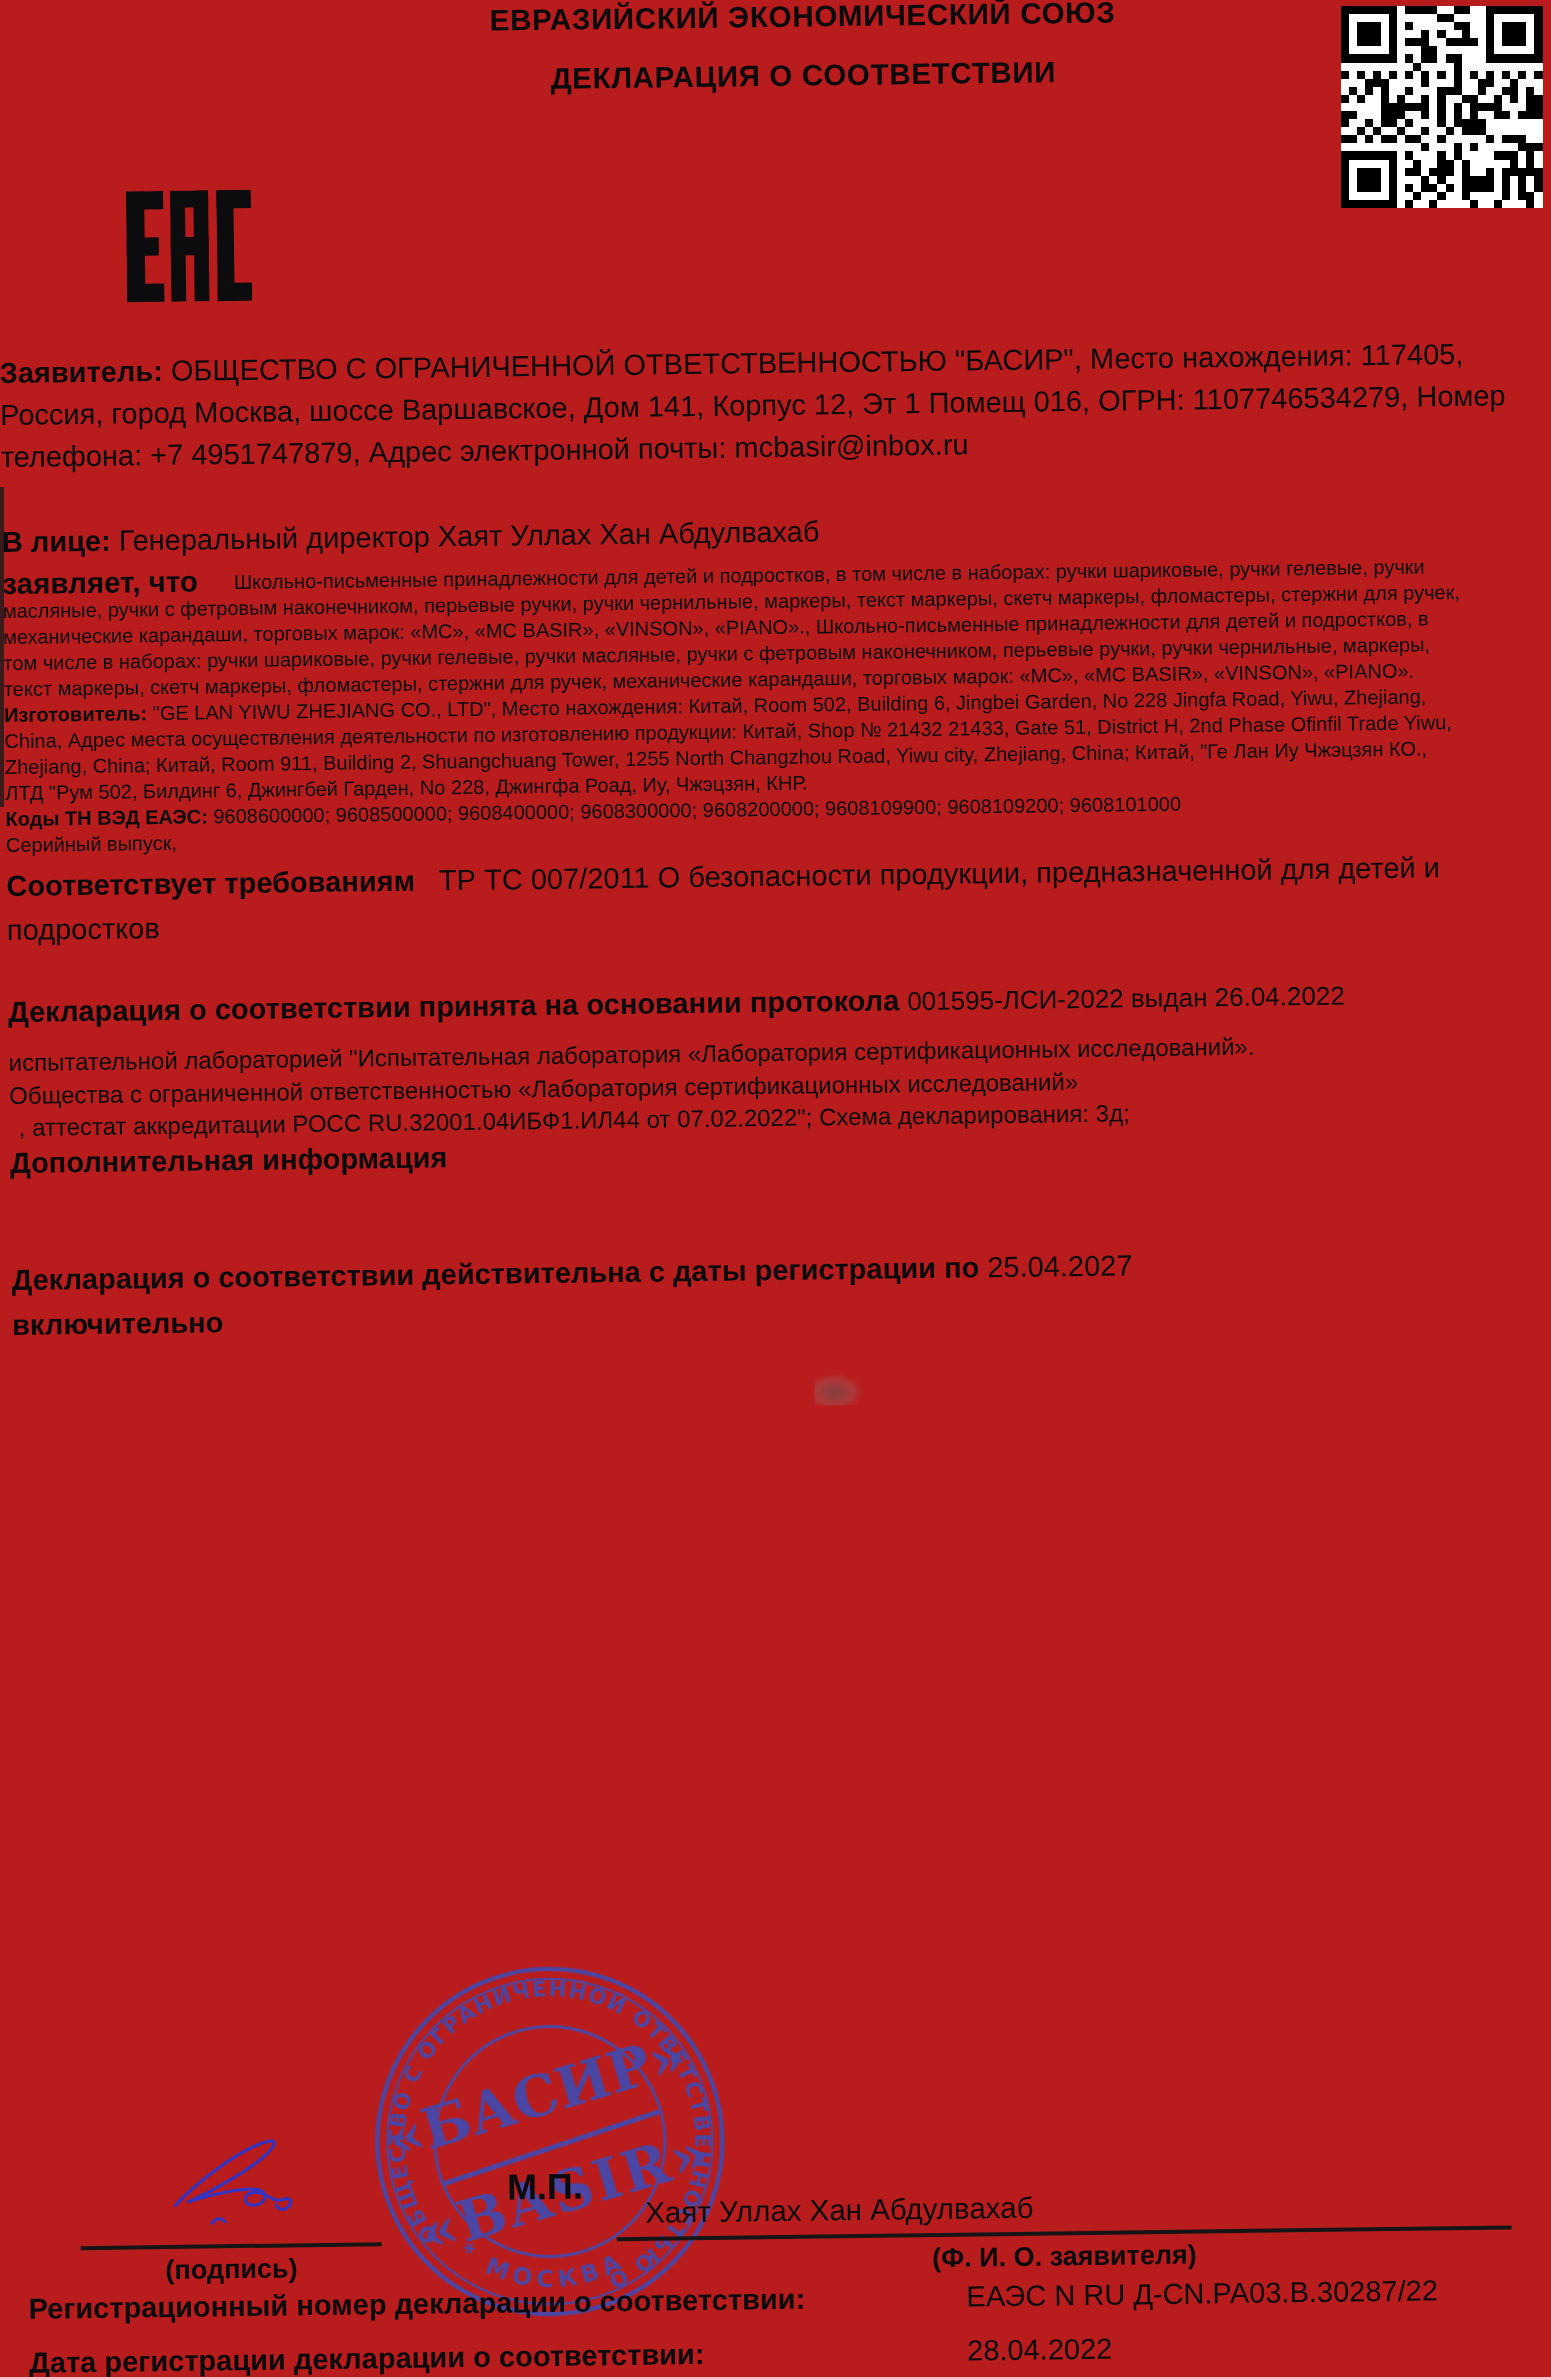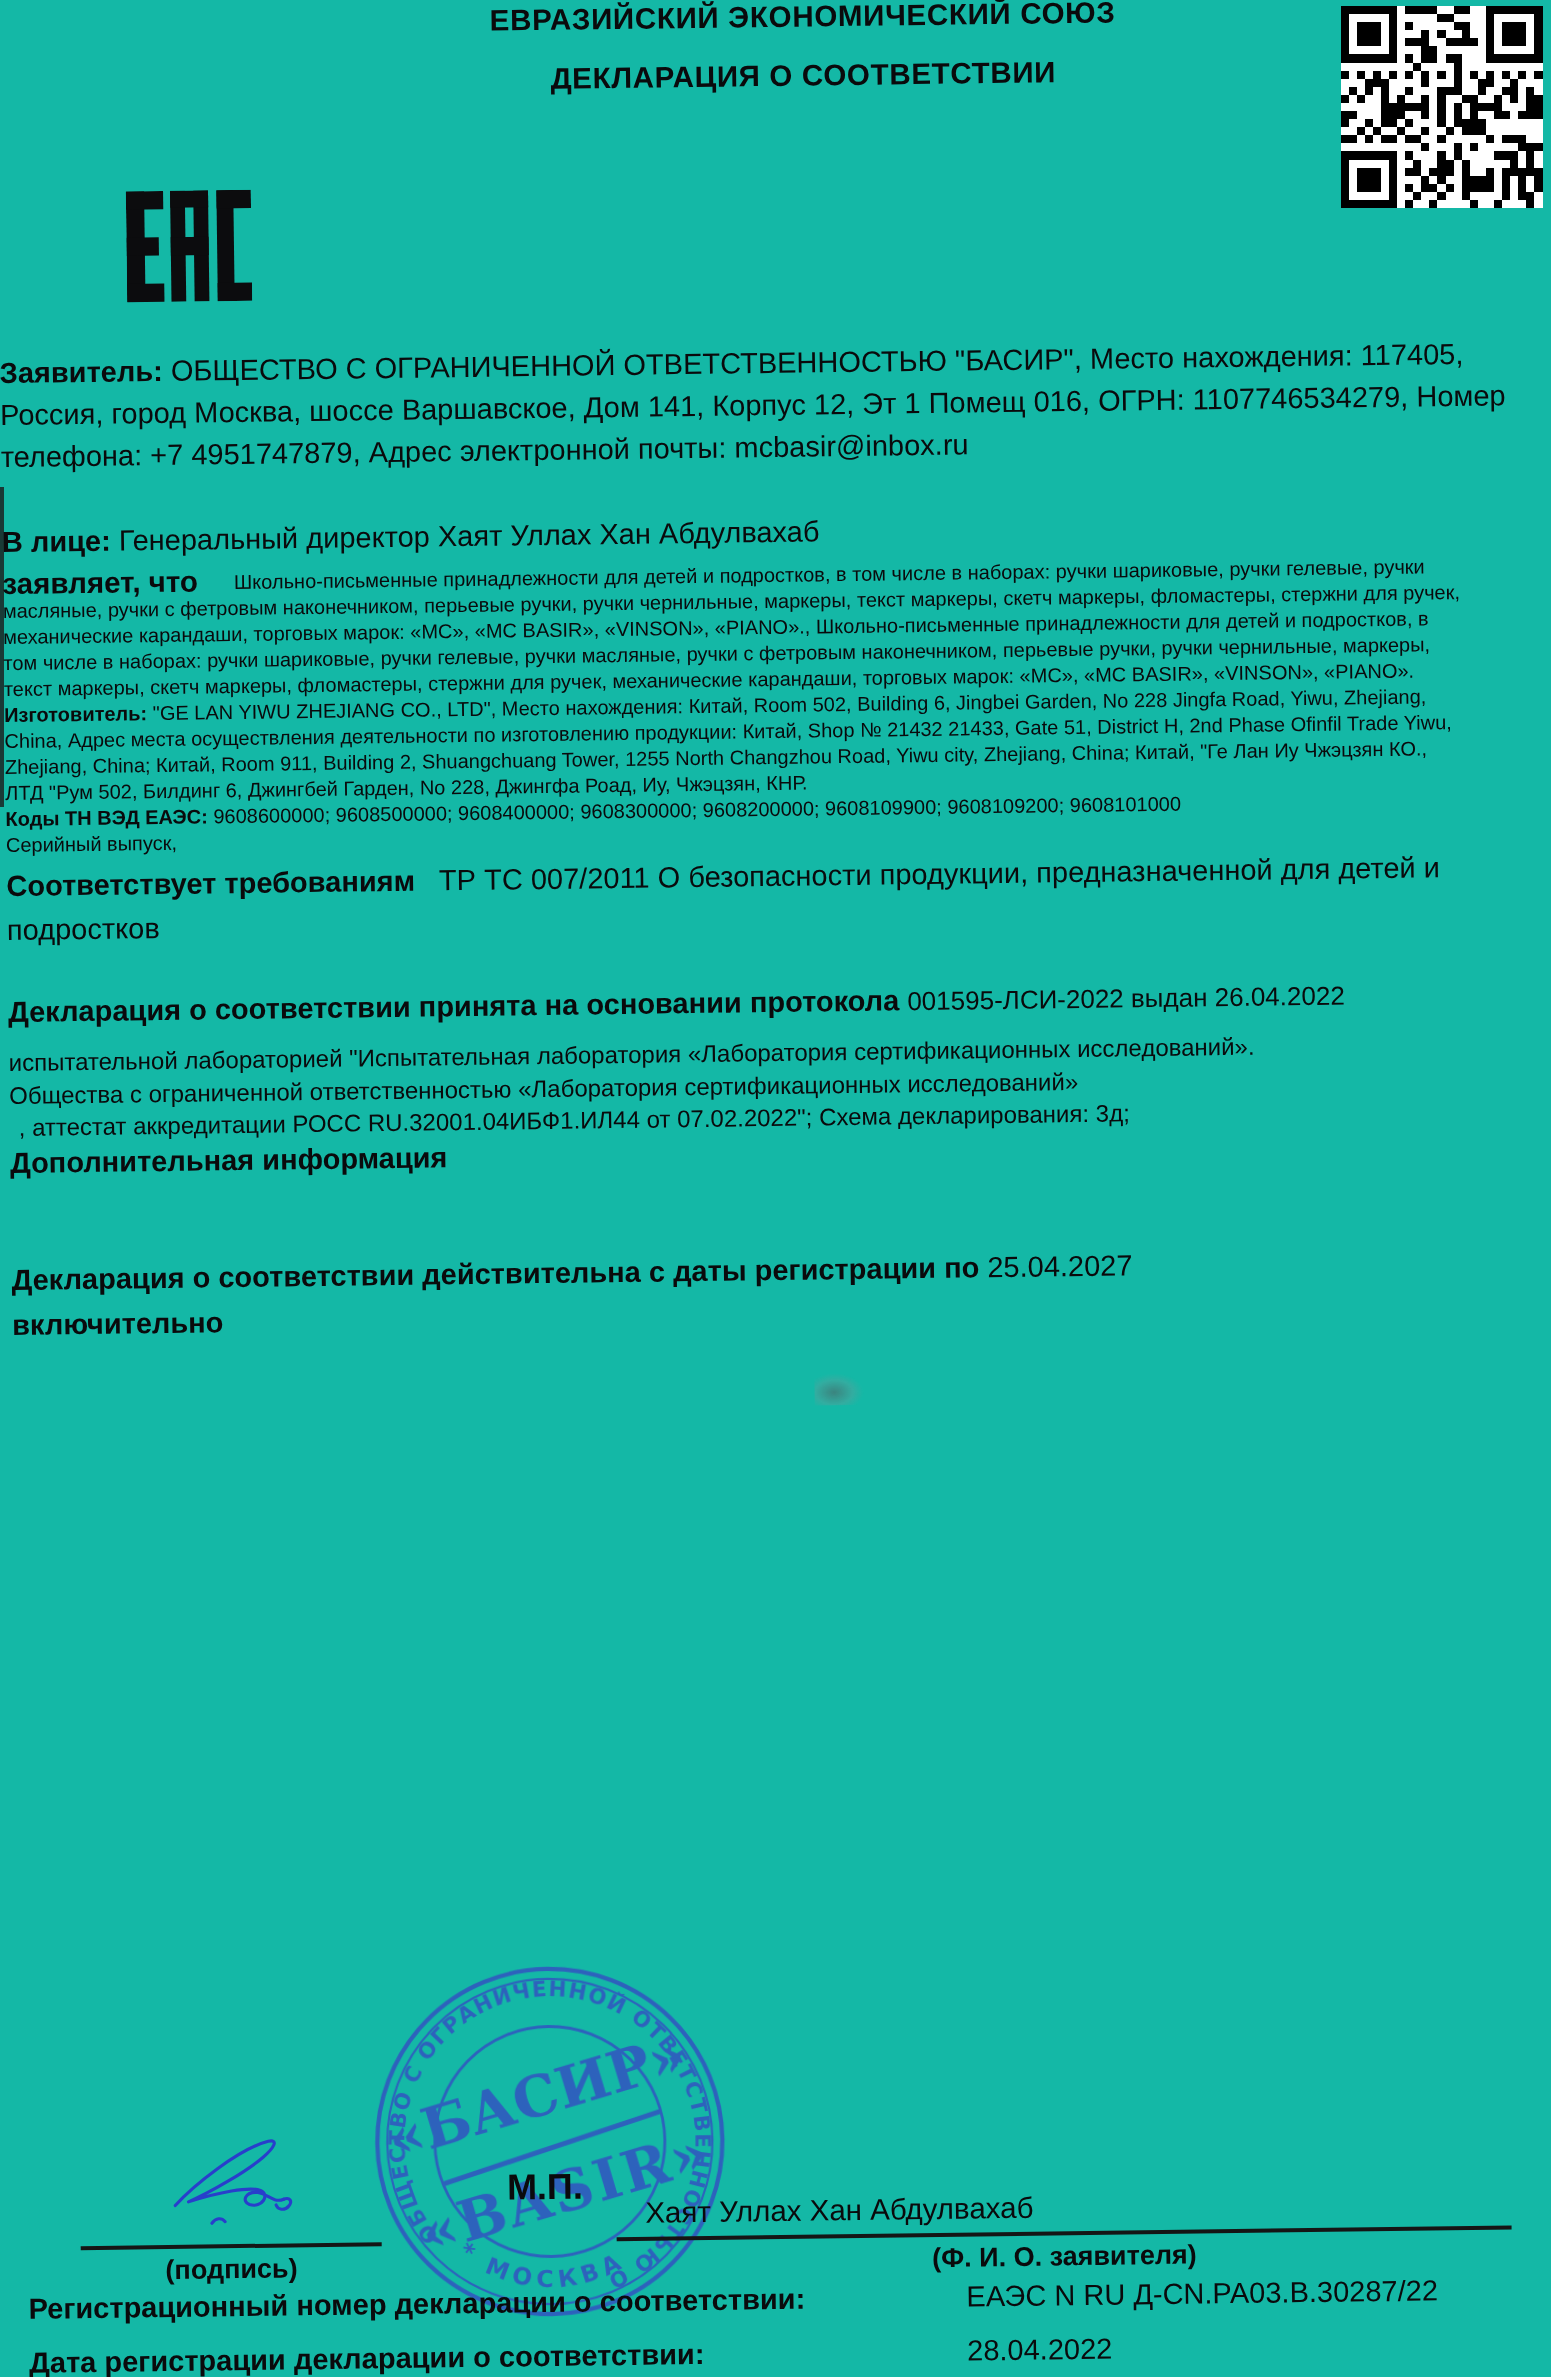--- a/index.html
+++ b/index.html
@@ -1,18 +1,18 @@
 <!DOCTYPE html>
 <html style="font-size:11.2px"><head>
 <meta charset="utf-8">
 <style>
   html,body{margin:0;padding:0;background:#9a9a9a;}
   #doc{
     position:relative;width:1552px;height:2377px;overflow:hidden;
-    background:#14b8a6;color:#0a0a0c;
+    background:#b91c1c;color:#0a0a0c;
     font-family:"Liberation Sans",sans-serif;
   }
   .skew{position:absolute;left:0;top:0;width:1552px;height:2377px;
         transform:rotate(-0.75deg);transform-origin:773px 1195px;}
   .b{font-weight:bold;}
   .abs{position:absolute;margin:0;}
   .big{font-size:29px;line-height:42px;}
   .mid{font-size:24px;line-height:33px;white-space:nowrap;}
   .sline{position:absolute;left:10.5px;white-space:nowrap;font-size:20px;line-height:26px;}
   .nowrap{white-space:nowrap;}

